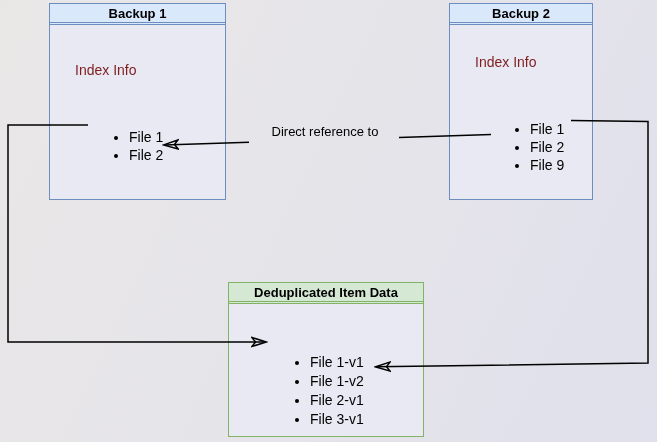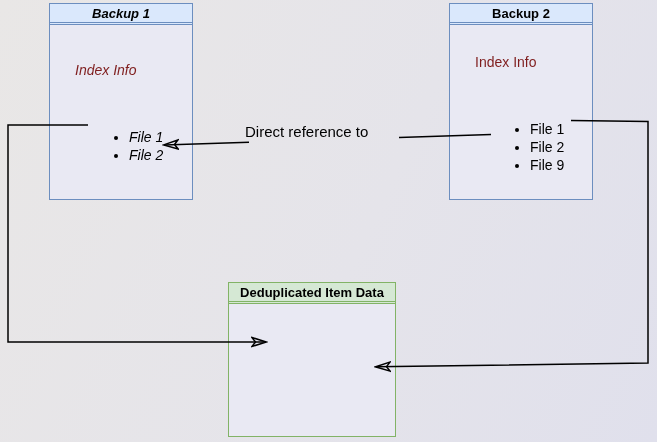--- a/index.html
+++ b/index.html
@@ -44,23 +44,23 @@
   .node ul {
     position: absolute;
     margin: 16px;
     padding: 0;
     list-style: disc outside;
     font-size: 14px;
     color: #000;
   }
   .node ul li { line-height: 18px; }
   .node.green ul li { line-height: 19px; }
-  #backup1 { left: 49px;  top: 3px;   width: 144px; height: 197px; font-style: italic; }
+  #backup1 { left: 49px;  top: 3px;   width: 177px; height: 197px; }
   #backup2 { left: 449px; top: 3px;   width: 144px; height: 197px; }
-  #dedup   { left: 228px; top: 282px; width: 168px; height: 155px; }
+  #dedup   { left: 228px; top: 282px; width: 196px; height: 155px; }
   #backup1 .body-label { top: 58px; }
   #backup2 .body-label { top: 50px; }
   #backup1 ul { top: 108px; left: 0; padding-left: 63px; }
   #backup2 ul { top: 100px; left: 0; padding-left: 64px; }
   #dedup   ul { top: 54px;  left: 0; padding-left: 65px; }
   .edge-layer {
     position: absolute;
     left: 0; top: 0;
     width: 657px; height: 442px;
     z-index: 5;
@@ -69,21 +69,22 @@
   .edge-layer path {
     fill: none;
     stroke: #000000;
     stroke-width: 1.5px;
   }
   .edge-label {
     position: absolute;
     left: 245px;
     top: 124px;
     width: 160px;
-    font-size: 15px;
+    text-align: center;
+    font-size: 13px;
     line-height: 16.5px;
     color: #000;
     z-index: 6;
   }
 </style>
 </head>
 <body>
 
 <div class="canvas">
 
@@ -101,20 +102,26 @@
     <div class="body-label">Index Info</div>
     <ul>
       <li>File 1</li>
       <li>File 2</li>
       <li>File 9</li>
     </ul>
   </div>
 
   <div class="node green" id="dedup">
     <div class="hdr">Deduplicated Item Data</div>
+    <ul>
+      <li>File 1-v1</li>
+      <li>File 1-v2</li>
+      <li>File 2-v1</li>
+      <li>File 3-v1</li>
+    </ul>
   </div>
 
   <svg class="edge-layer" width="657" height="442" viewBox="0 0 657 442">
     <defs>
       <marker id="arrowhead" markerUnits="userSpaceOnUse" markerWidth="17" markerHeight="13" refX="15" refY="6" orient="auto">
         <path d="M1,1.5 L15.5,6 L1,10.5 L4.5,6 Z" fill="#000000" stroke="none"></path>
       </marker>
     </defs>
 
     <path d="M491,134.5 L399,137.5"></path>

